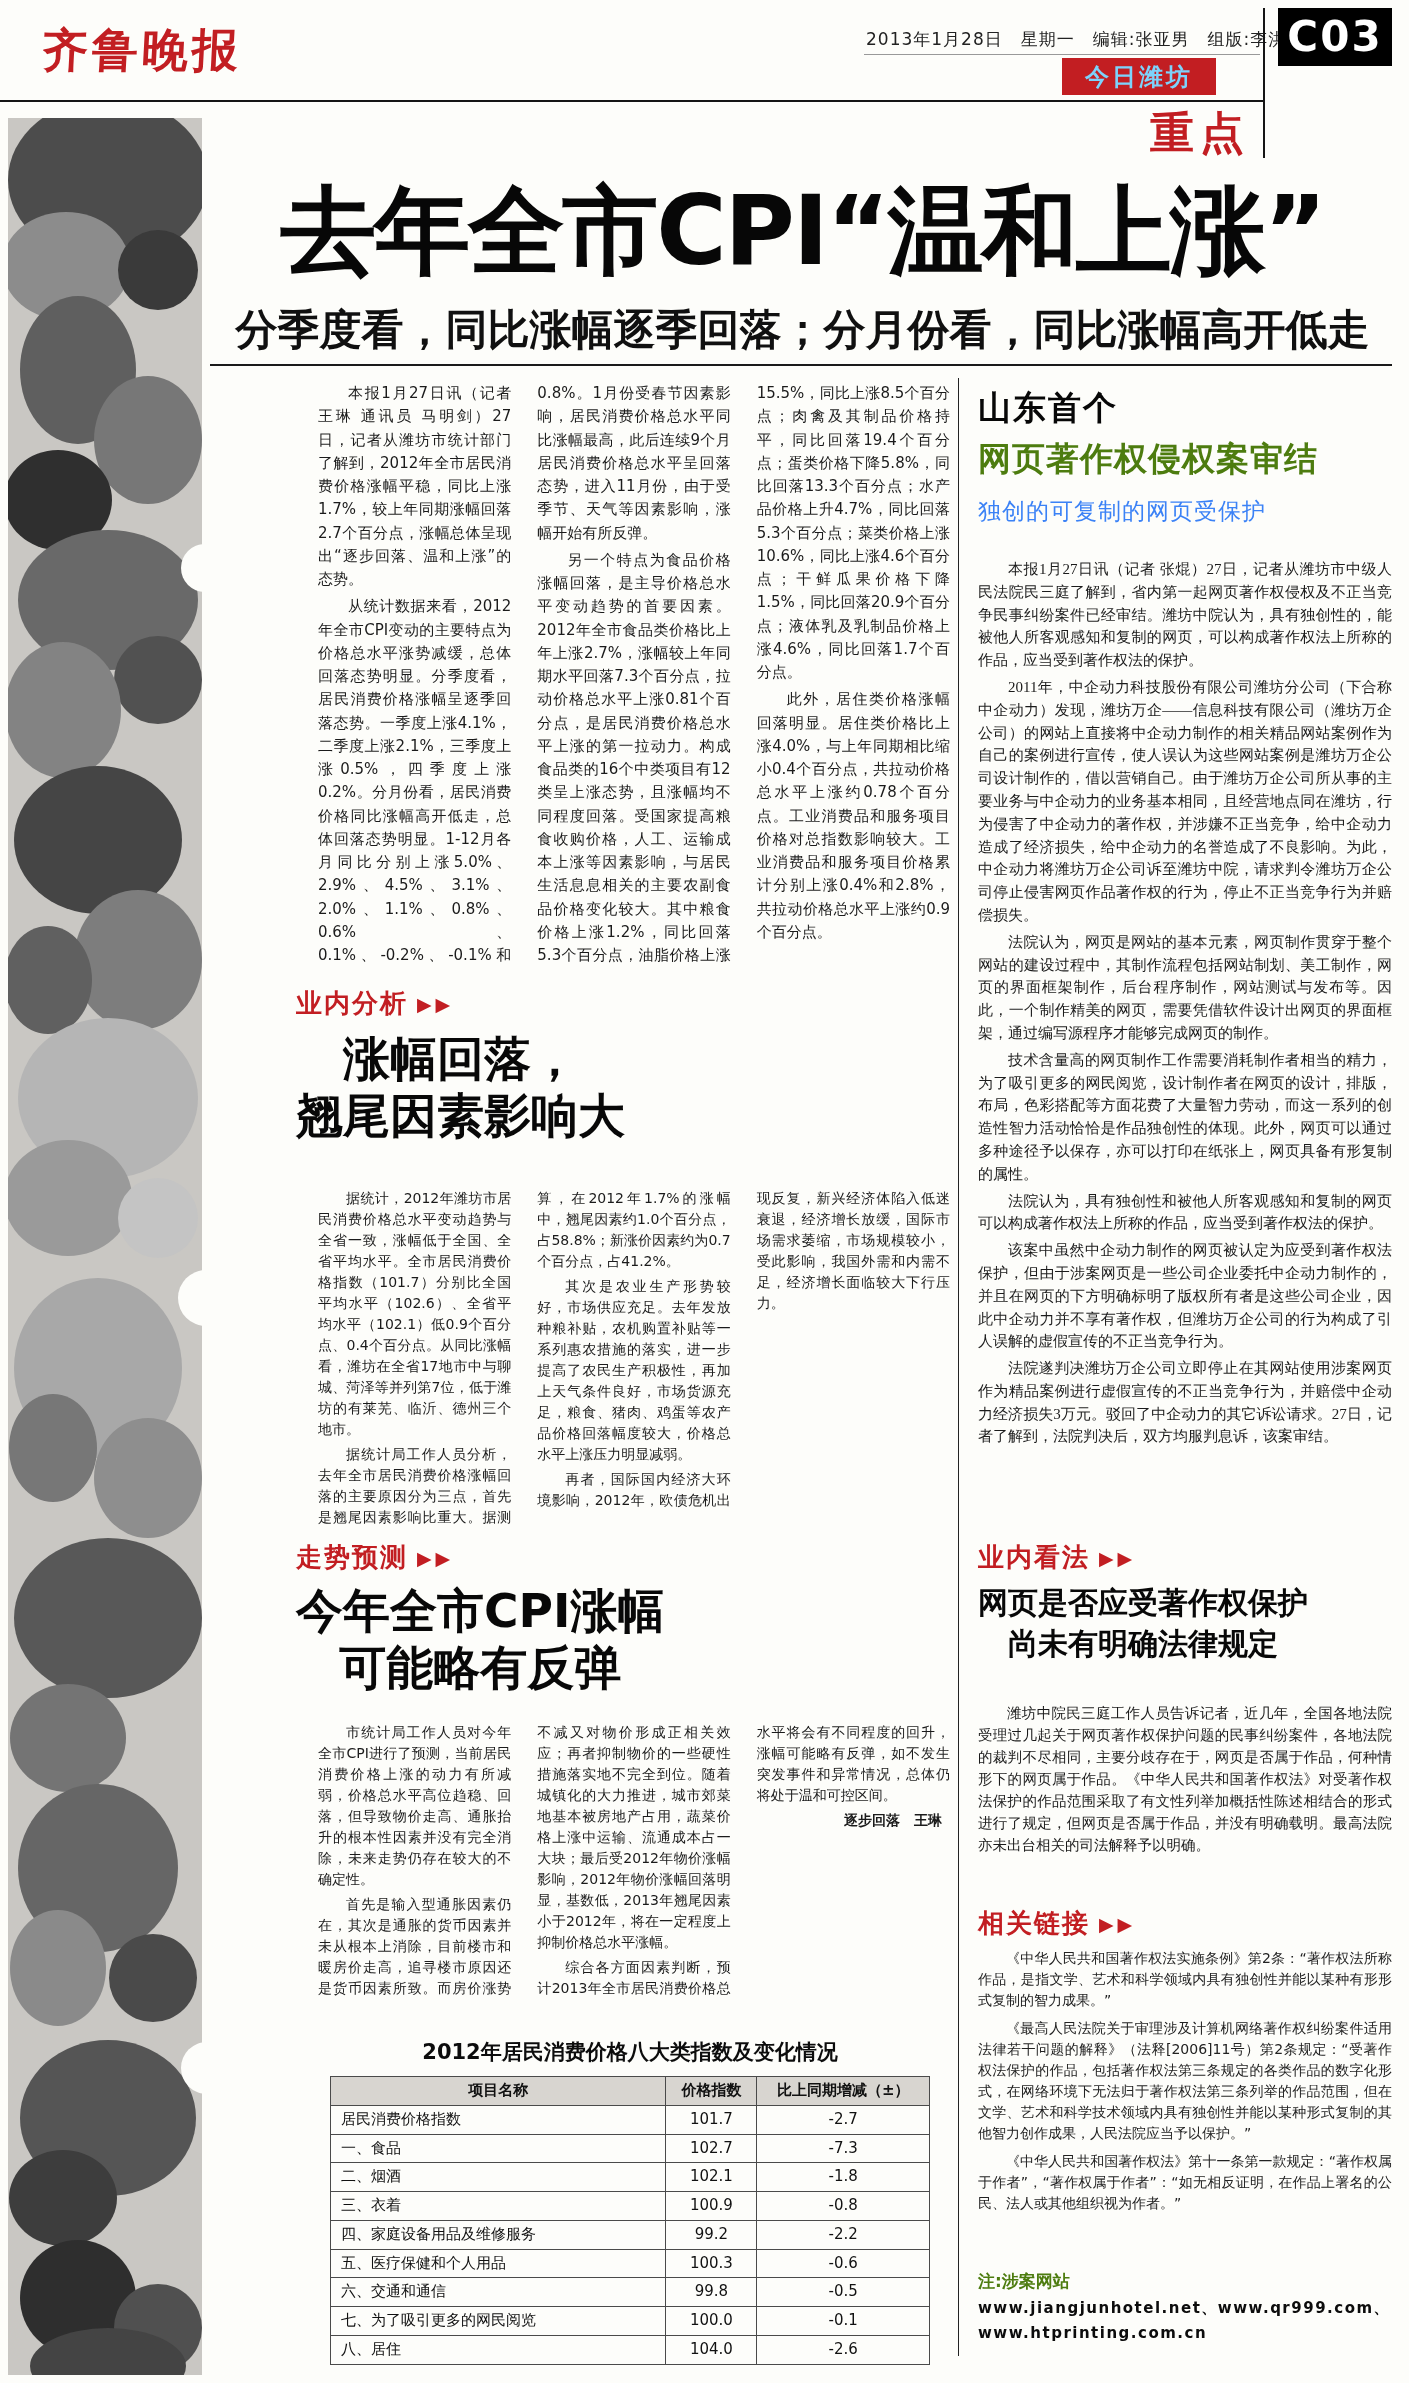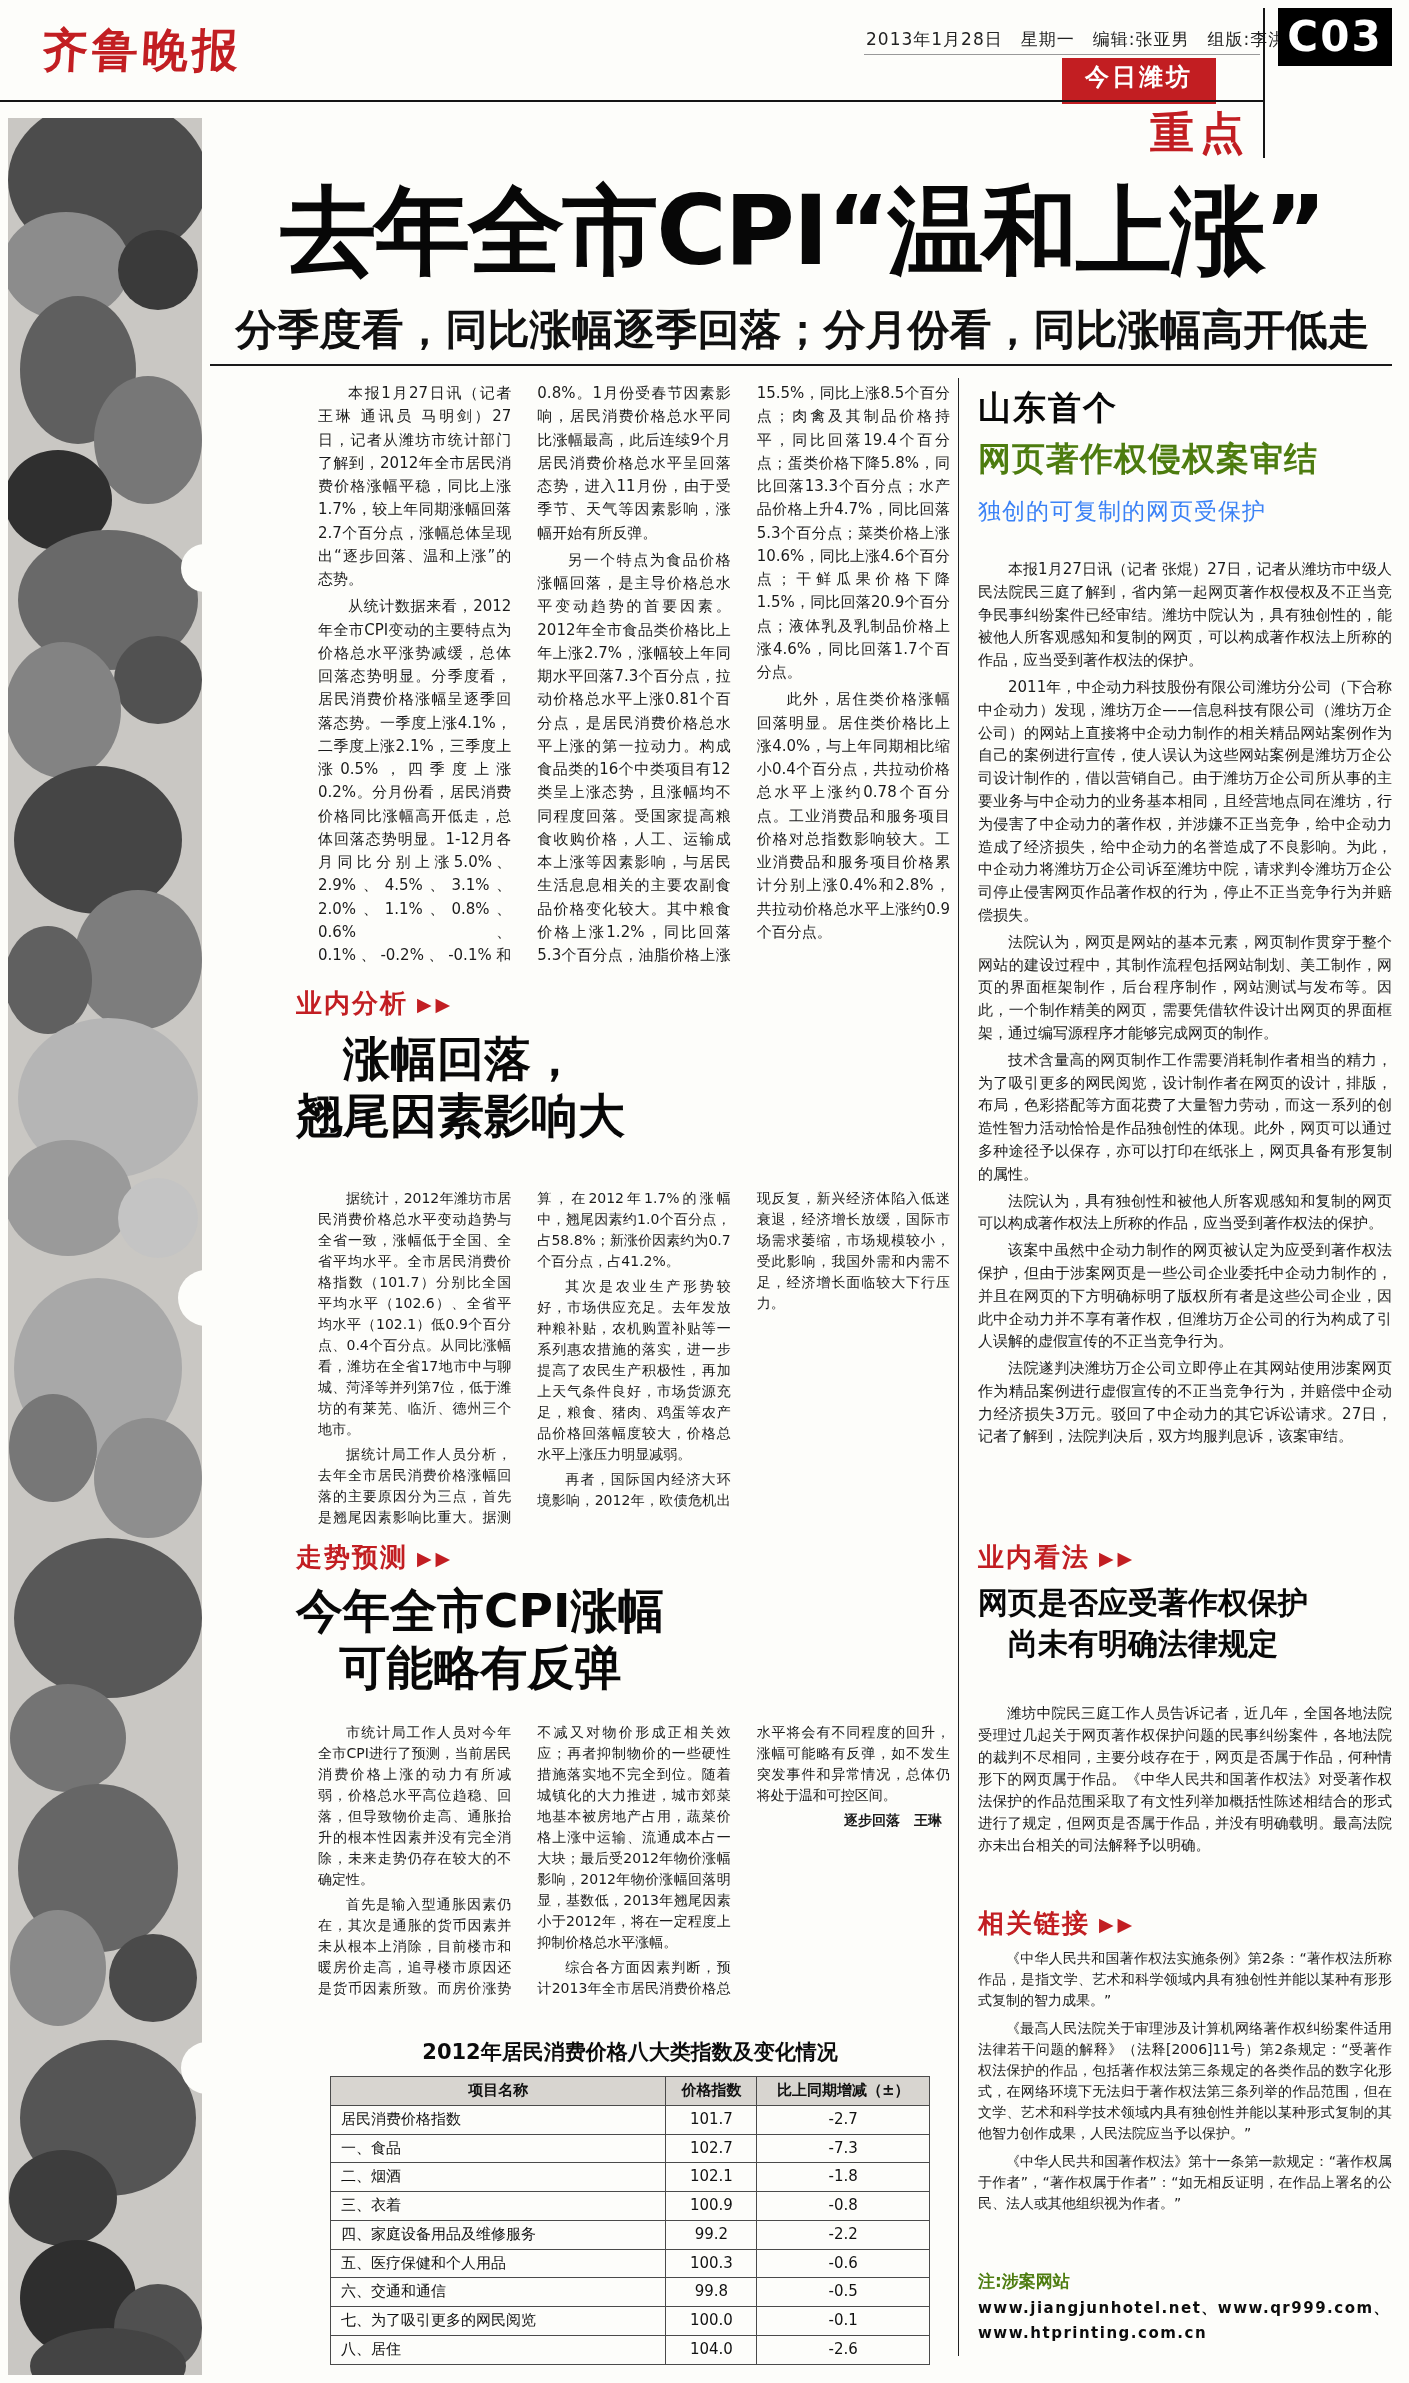--- a/index.html
+++ b/index.html
@@ -9,22 +9,22 @@
     position:relative; width:1409px; height:2383px; margin:0 auto;
     background:#fdfdfa; color:#111; overflow:hidden;
     --red:#c21e22; --ink:#111;
   }
 
   
   .logo { position:absolute; left:42px; top:20px; font-family:"DejaVu Serif","Liberation Serif",serif;
           font-size:46px; font-weight:900; color:var(--red); letter-spacing:4px; transform:skewX(-3deg); }
   .dateline { position:absolute; left:866px; top:28px; font-size:17px; color:#222; letter-spacing:1px; }
   .dateline-rule { position:absolute; left:864px; top:54px; width:396px; height:1px; background:#999; }
-  .badge { position:absolute; left:1062px; top:58px; width:154px; height:46px; background:var(--red);
-           color:#ffffff; font-size:24px; font-weight:bold; text-align:center; line-height:38px; letter-spacing:3px; }
+  .badge { position:absolute; left:1062px; top:58px; width:154px; height:37px; background:var(--red);
+           color:#7dd3fc; font-size:24px; font-weight:bold; text-align:center; line-height:38px; letter-spacing:3px; }
   .head-rule { position:absolute; left:0; top:100px; width:1263px; height:2px; background:#151515; }
   .focus { position:absolute; left:1150px; top:104px; font-size:44px; font-weight:900; color:var(--red); letter-spacing:6px; }
   .head-vrule { position:absolute; left:1263px; top:8px; width:2px; height:150px; background:#151515; }
   .pagenum { position:absolute; left:1278px; top:8px; width:114px; height:58px; background:#000; color:#fff;
              font-size:42px; font-weight:900; text-align:center; line-height:58px; letter-spacing:2px; }
 
   
   .strip { position:absolute; left:8px; top:118px; width:194px; height:2257px; }
   .strip svg { display:block; width:100%; height:100%; }
 
@@ -58,21 +58,21 @@
   .cpi-table td.name { text-align:left; width:56%; }
   .cpi-table td.num { text-align:center; }
 
   
   .col-divider { position:absolute; left:958px; top:378px; width:1px; height:1978px; background:#232323; }
   .right-head { position:absolute; left:978px; top:386px; width:414px; }
   .r-kicker { font-size:33px; font-weight:900; color:#070707; letter-spacing:2px; }
   .r-hl { font-size:33px; font-weight:900; color:#4d7c0f; margin-top:6px; letter-spacing:1px; }
   .r-sub { font-size:23px; font-weight:400; color:#3b82f6; margin-top:14px; letter-spacing:1px; }
   .right-body { position:absolute; left:978px; top:558px; width:414px; height:958px; overflow:hidden;
-                font-size:15px; line-height:1.52; text-align:justify; color:#1b1b1b; }
+                font-size:15px; line-height:1.52; text-align:justify; color:#1b1b1b;font-family:Liberation Serif, serif; }
   .right-body p { text-indent:2em; margin:0 0 4px 0; }
 
   .opinion-hl { left:978px; top:1582px; font-size:30px; line-height:1.38; }
   .opinion-body { position:absolute; left:978px; top:1702px; width:414px; font-size:14.5px; line-height:1.52;
                   text-align:justify; color:#1b1b1b; }
   .opinion-body p { text-indent:2em; }
 
   .related-body { position:absolute; left:978px; top:1948px; width:414px; font-size:14px; line-height:1.5;
                   text-align:justify; color:#222; }
   .related-body p { text-indent:2em; margin:0 0 7px 0; }

